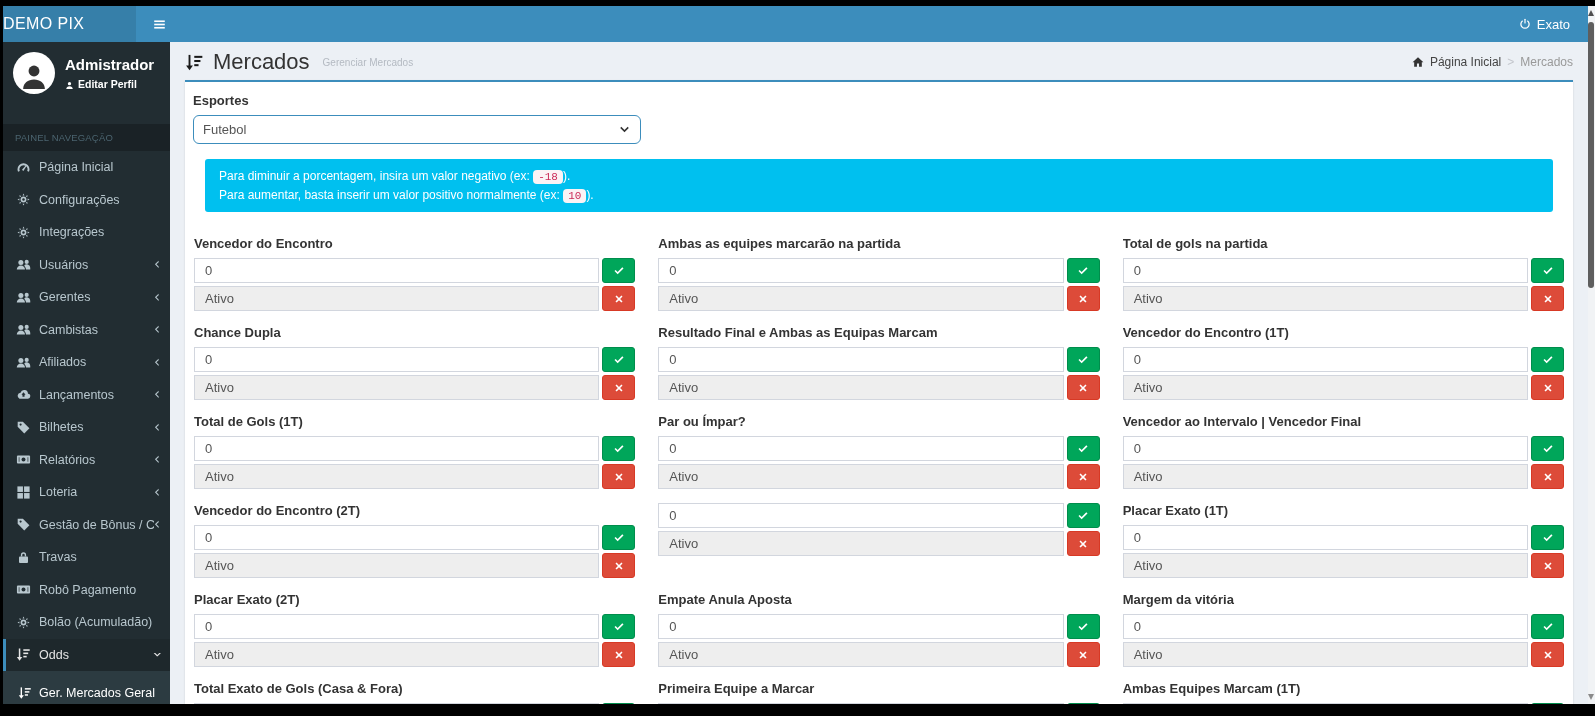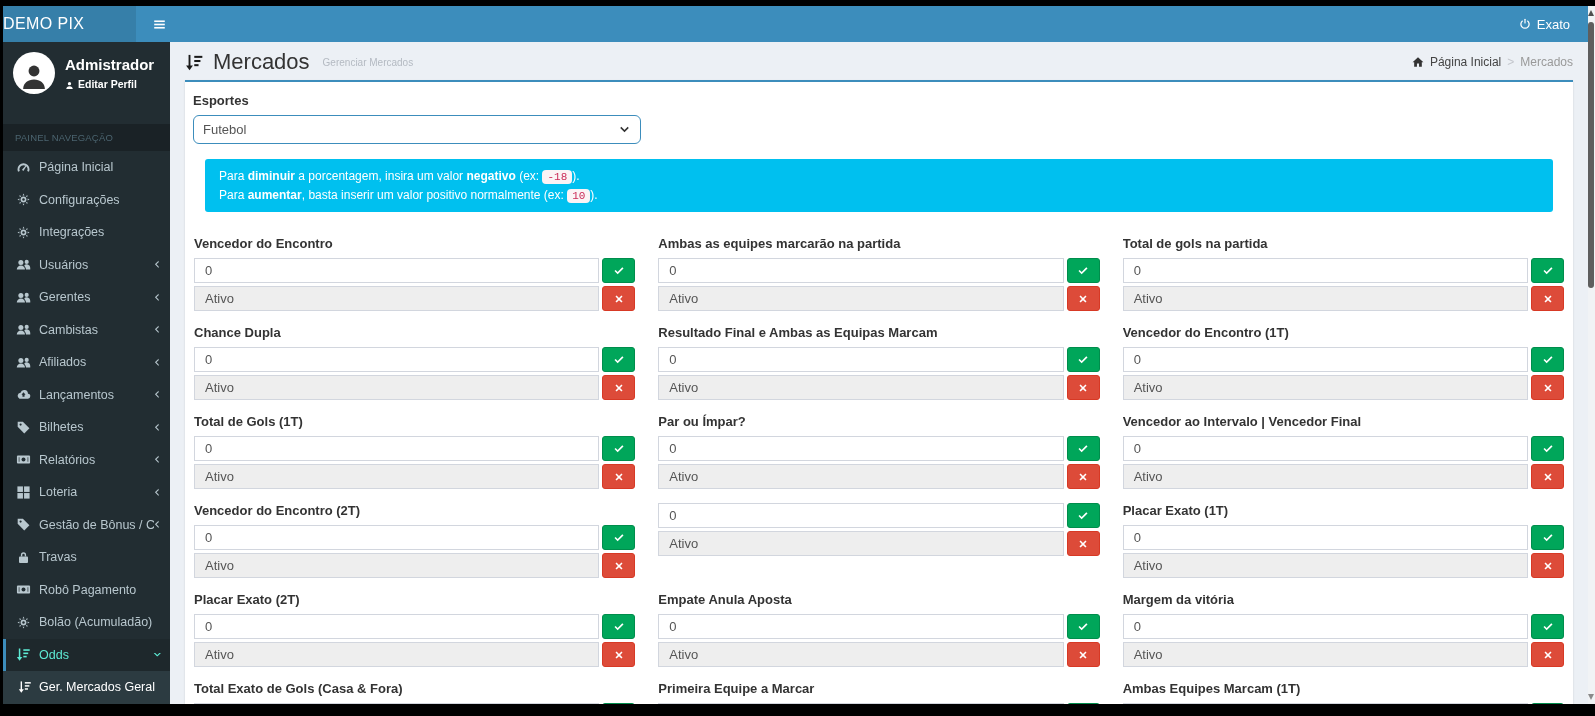--- a/index.html
+++ b/index.html
@@ -27,23 +27,23 @@
   .uname{color:#fff;font-size:15px;font-weight:bold;margin-bottom:5px;white-space:nowrap}
   .edit{color:#fff;font-size:10.5px;font-weight:bold;display:flex;align-items:flex-end;gap:4px;cursor:pointer}
   .edit .ic{width:9px;height:9px}
   .nav-header{background:#1a2226;color:#4b646f;font-size:9.5px;padding:8px 12px;margin-top:18px;letter-spacing:.2px}
   .mitem{height:32.5px;display:flex;align-items:center;padding:0 10px 0 10px;font-size:12.5px;cursor:pointer;
          border-left:3px solid transparent;white-space:nowrap}
   .mitem .mic{width:15px;height:15px;margin-right:8px;flex:none}
   .mitem .lbl{flex:1;overflow:hidden}
   .mitem .chev{font-size:15px;line-height:1;font-family:"DejaVu Sans",sans-serif}
   .chev.down{display:inline-block;transform:rotate(-90deg)}
-  .mitem.active{background:#1e282c;color:#5eead4;border-left-color:#3c8dbc}
+  .mitem.active{background:#1e282c;color:#e5e5e5;border-left-color:#3c8dbc}
   .submenu{background:#2c3b41;padding:2px 0}
-  .sitem{height:27px;display:flex;align-items:center;padding-left:15px;font-size:12.5px;color:#8aa4af;cursor:pointer;white-space:nowrap}
+  .sitem{height:27px;display:flex;align-items:flex-end;padding-left:15px;font-size:12.5px;color:#8aa4af;cursor:pointer;white-space:nowrap}
   .sitem .mic{width:14px;height:14px;margin-right:7px;flex:none}
   .sitem.active{color:#fff}
 
   
   .content{flex:1;overflow:hidden;position:relative}
   .chead{display:flex;justify-content:space-between;align-items:center;padding:9px 15px 7px}
   .ctitle{display:flex;align-items:center;gap:9px}
   .ctitle .tic{width:19px;height:19px;color:#1a1a1a}
   .ctitle h1{font-size:22px;font-weight:normal;color:#333;margin:0;line-height:1}
   .csub{color:#b4bac2;font-size:10px;margin-left:4px}
@@ -54,21 +54,21 @@
   .crumb a{color:#444;text-decoration:none;cursor:pointer}
 
   .box{margin:0 15px;background:#fff;border-top:2px solid #3c8dbc;box-shadow:0 1px 2px rgba(0,0,0,.12);
        padding:9px 8px 20px;height:640px}
   .flabel{font-size:13px;font-weight:bold;color:#333;margin:2px 0 7px}
   .select{width:428px;height:27px;border:1px solid #3c8dbc;border-radius:6px;background:#fff;display:flex;
           align-items:center;justify-content:space-between;padding:0 9px;font-size:13px;color:#555;cursor:pointer}
   .select .caret{width:13px;height:13px;color:#333}
 
   .alert{background:#00c0ef;border-radius:3px;color:#fff;padding:8px 14px;margin:15px 12px 0;font-size:12px;line-height:1.5}
-  .alert b{font-weight:bold}
+  .alert b{font-weight:normal}
   .alert code{background:#fbf3f5;color:#ca2a57;border-radius:4px;padding:1px 5px;
               font-family:"Liberation Mono","DejaVu Sans Mono",monospace;font-size:11px}
 
   .grid{display:grid;grid-template-columns:repeat(3,1fr);column-gap:23px;row-gap:11px;margin-top:24px;padding:0 1px}
   .mlabel{font-size:13px;font-weight:bold;color:#333;margin-bottom:7px;white-space:nowrap;overflow:hidden}
   .irow{display:flex;margin-bottom:3px}
   .irow input{flex:1;min-width:0;height:25px;border:1px solid #d2d6de;border-radius:0;padding:0 10px;
               font-size:13px;color:#555;outline:none;font-family:inherit;box-sizing:border-box}
   .status{flex:1;height:25px;background:#eee;border:1px solid #d2d6de;display:flex;align-items:center;
           padding:0 10px;font-size:13px;color:#555;box-sizing:border-box}

